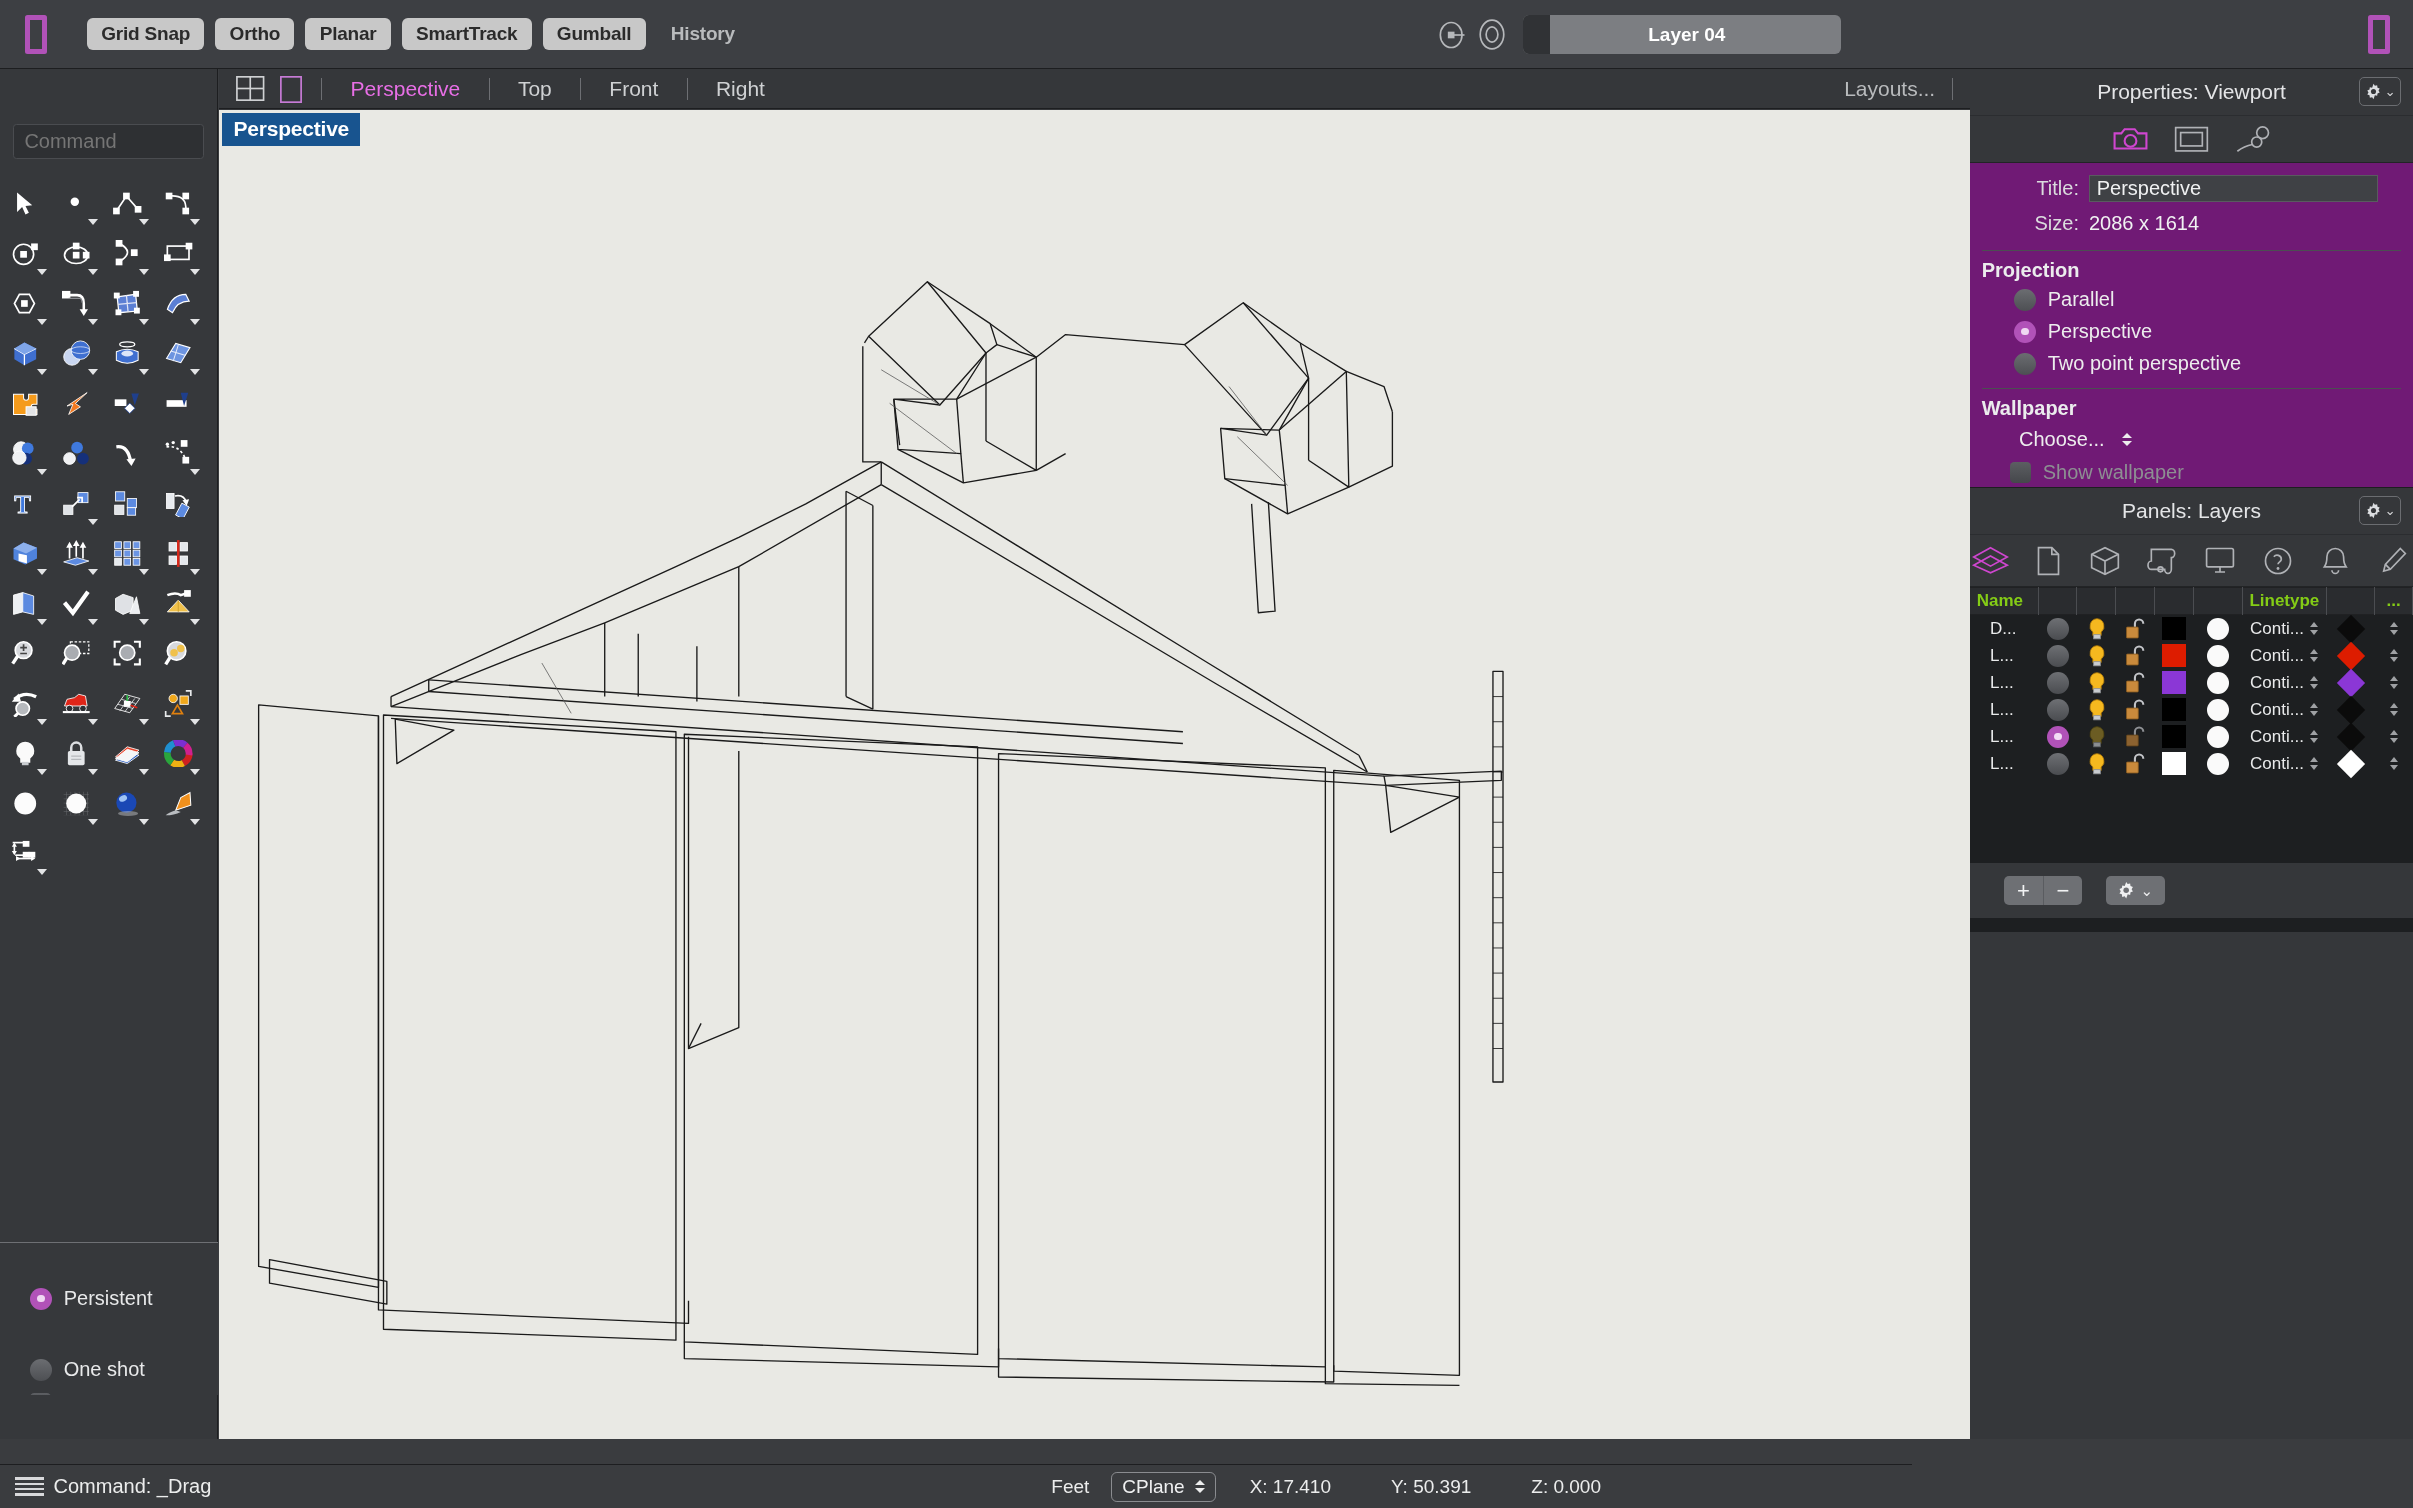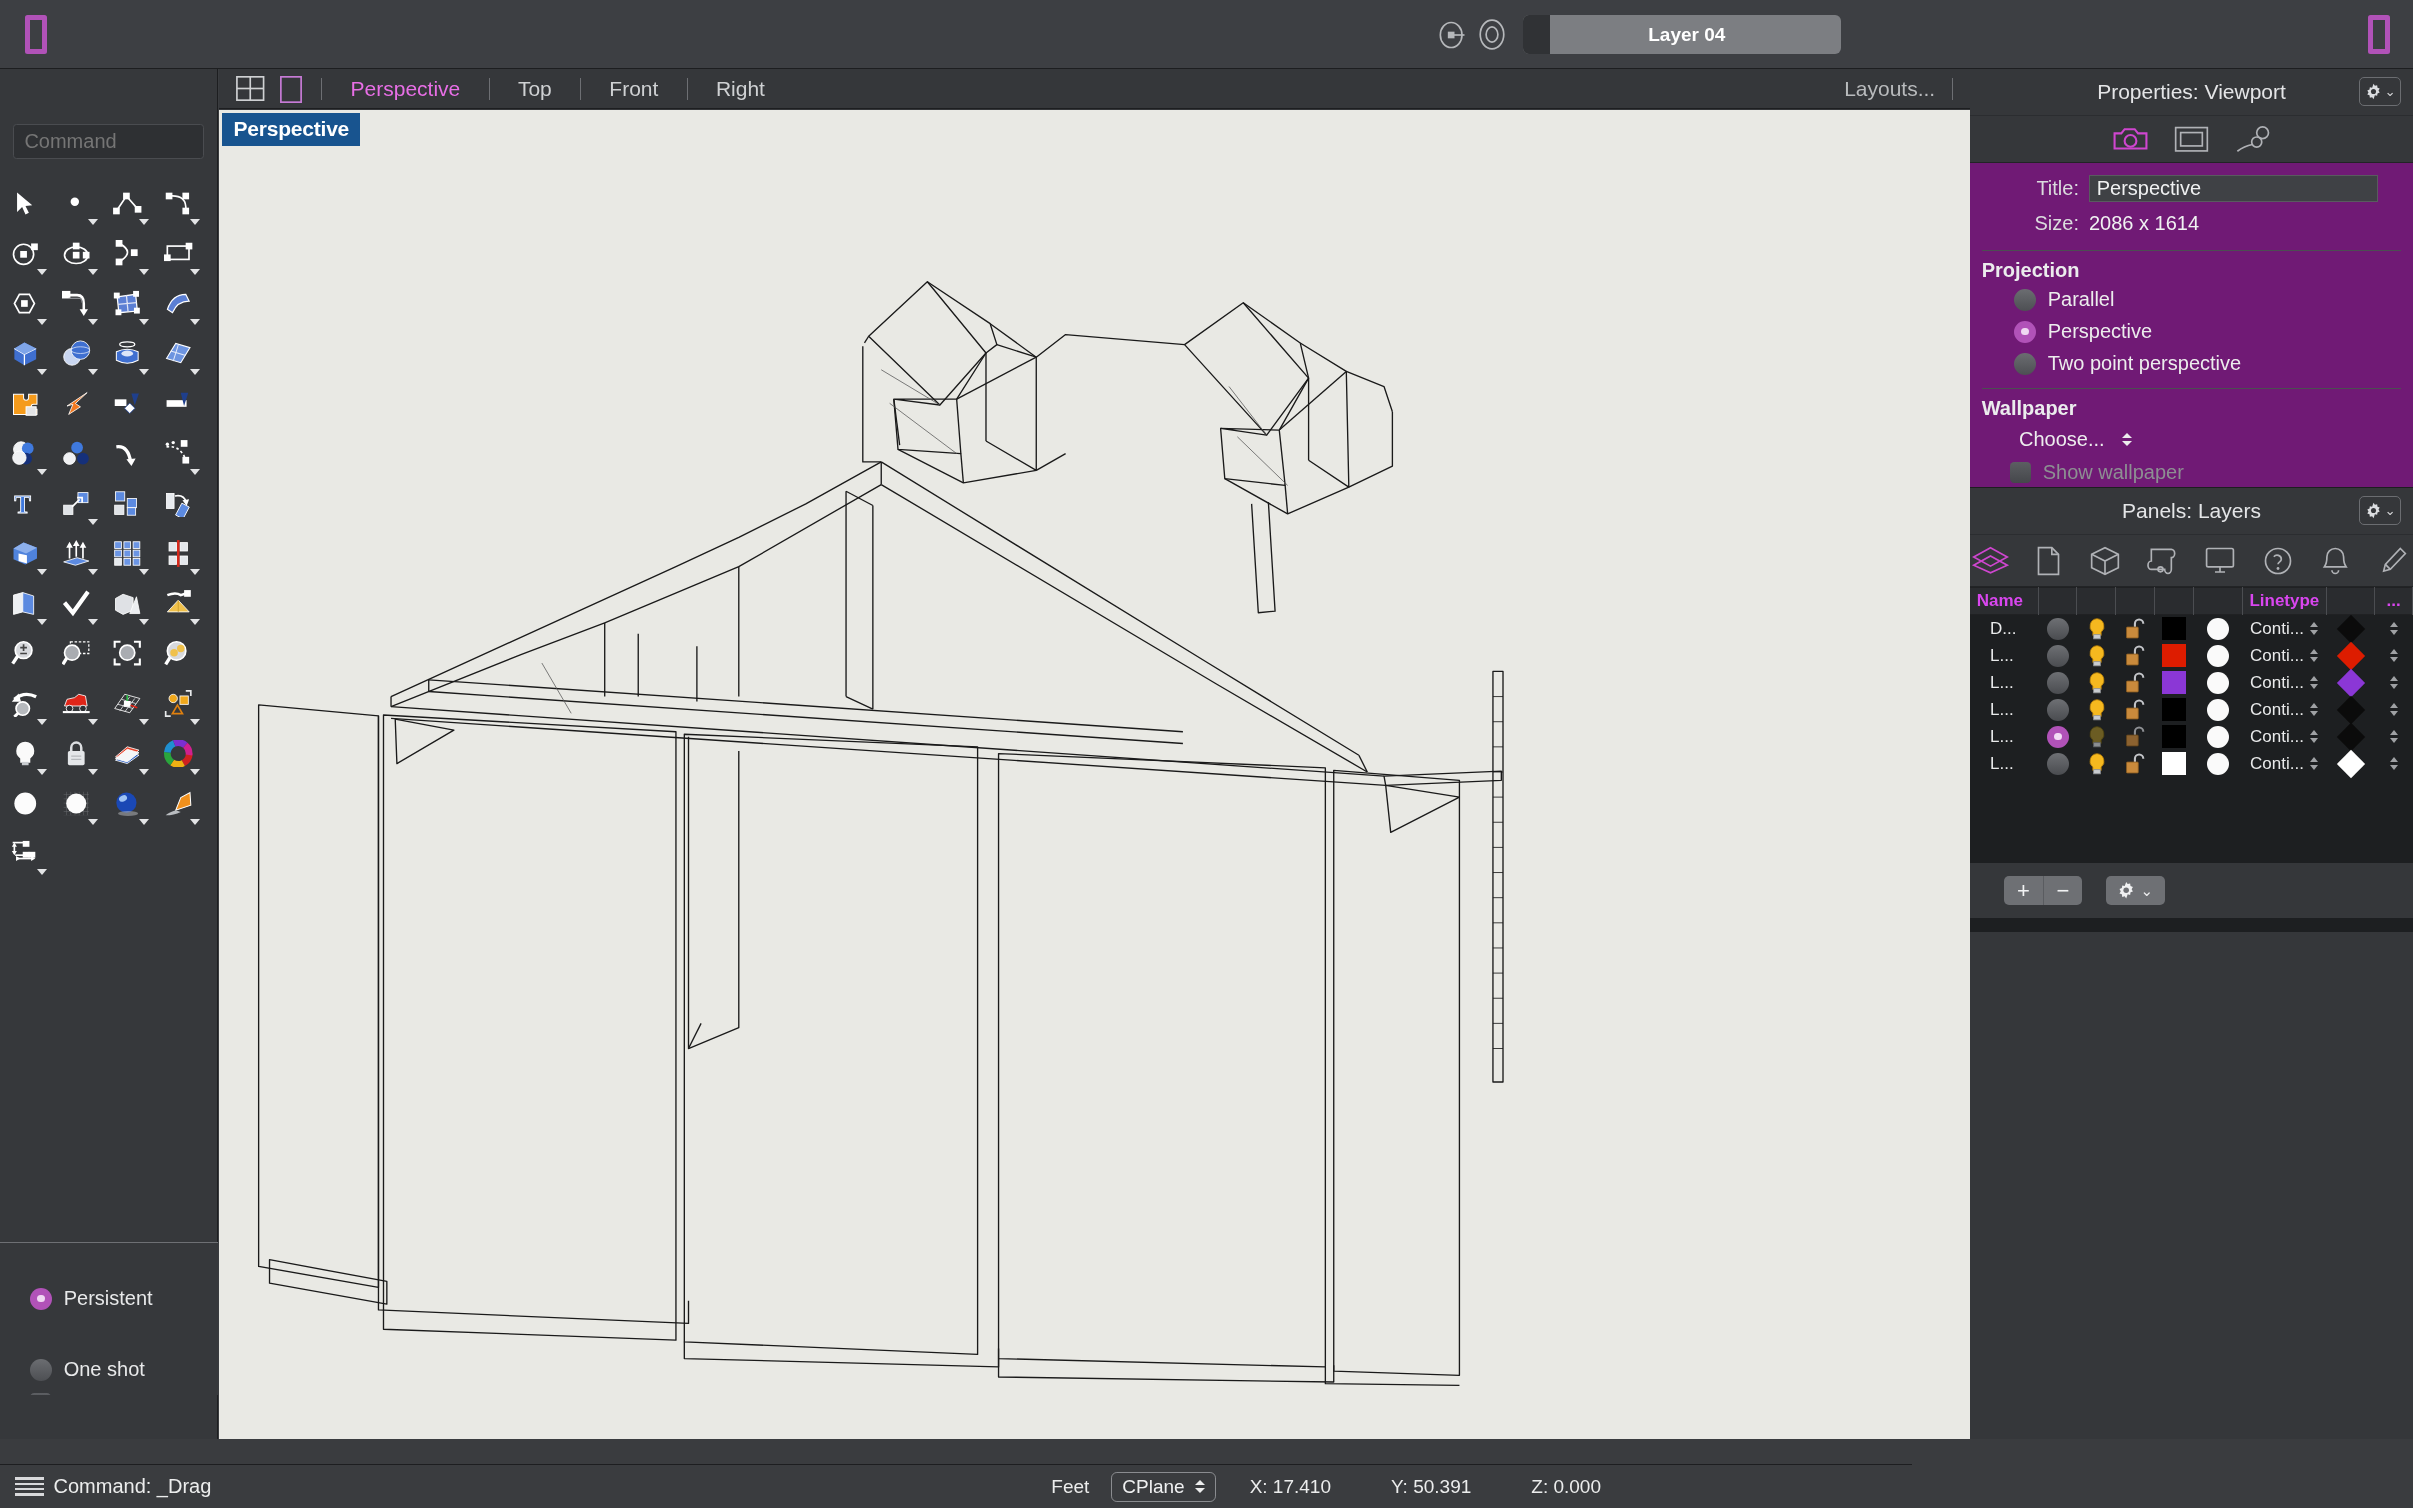--- a/index.html
+++ b/index.html
@@ -139,21 +139,21 @@
   .pdiv { height:0.8px; background:#4c4e52; margin:8.4px 11.7px; }
   .pcheck { display:flex; align-items:center; height:32px; padding-left:40px; }
   .pcheck .lab { color:#8d8f92; font-size:20px; }
   .chooser { display:flex; align-items:center; padding-left:49px; height:35px; gap:17px; }
   .chooser .lab { color:#ededee; font-size:20px; }
 
   
   #layerspanel { position:absolute; left:0; top:0; width:443px; }
   #colhdr { height:28px; background:#2a2c2f; display:flex; align-items:center;
     border-top:0.8px solid #202123; border-bottom:0.8px solid #202123; }
-  .colcell { color:#d946ef; font-size:17px; font-weight:bold; height:28px; line-height:28px;
+  .colcell { color:#84cc16; font-size:17px; font-weight:bold; height:28px; line-height:28px;
     border-right:0.8px solid #4b4d51; text-align:center; overflow:hidden; }
   #layerrows { background:#1d1f21; height:317px; overflow:hidden; }
   .lrow { height:27px; display:flex; align-items:center; }
   .lcell { display:flex; align-items:center; justify-content:center; height:27px; }
   .swatch { width:23.5px; height:23.5px; }
   .circ { width:22px; height:22px; border-radius:50%; background:#fafafa; }
   .dot-onoff { width:22px; height:22px; border-radius:50%;
     background:linear-gradient(#6e7074,#4a4c50); }
   .dot-onoff.on { background:#b152b8; display:flex; align-items:center; justify-content:center; }
   .dot-onoff.on::after { content:""; width:7.5px; height:7.5px; border-radius:50%; background:#f3dcf5; }
@@ -192,20 +192,28 @@
   .updown i.u { border-bottom:5.9px solid #eceded; }
   .updown i.d { border-top:5.9px solid #eceded; }
 </style>
 </head>
 <body>
 
 <div id="app">
 
   <div id="topbar">
     <div class="pill-icon"></div>
+    <div id="toggles">
+      <div class="toggle-btn">Grid Snap</div>
+      <div class="toggle-btn">Ortho</div>
+      <div class="toggle-btn">Planar</div>
+      <div class="toggle-btn">SmartTrack</div>
+      <div class="toggle-btn">Gumball</div>
+      <div class="toggle-btn off">History</div>
+    </div>
 
     <div id="layerbar">
       <div class="lockicon">
         <svg width="30" height="34" viewBox="0 0 36 40">
           <ellipse cx="17" cy="20" rx="13" ry="15" fill="none" stroke="#b6b8bb" stroke-width="2"></ellipse>
           <line x1="17" y1="20" x2="33" y2="20" stroke="#b6b8bb" stroke-width="2"></line>
           <rect x="13" y="16" width="8" height="8" fill="#b6b8bb"></rect>
         </svg>
       </div>
       <div class="circleicon">

